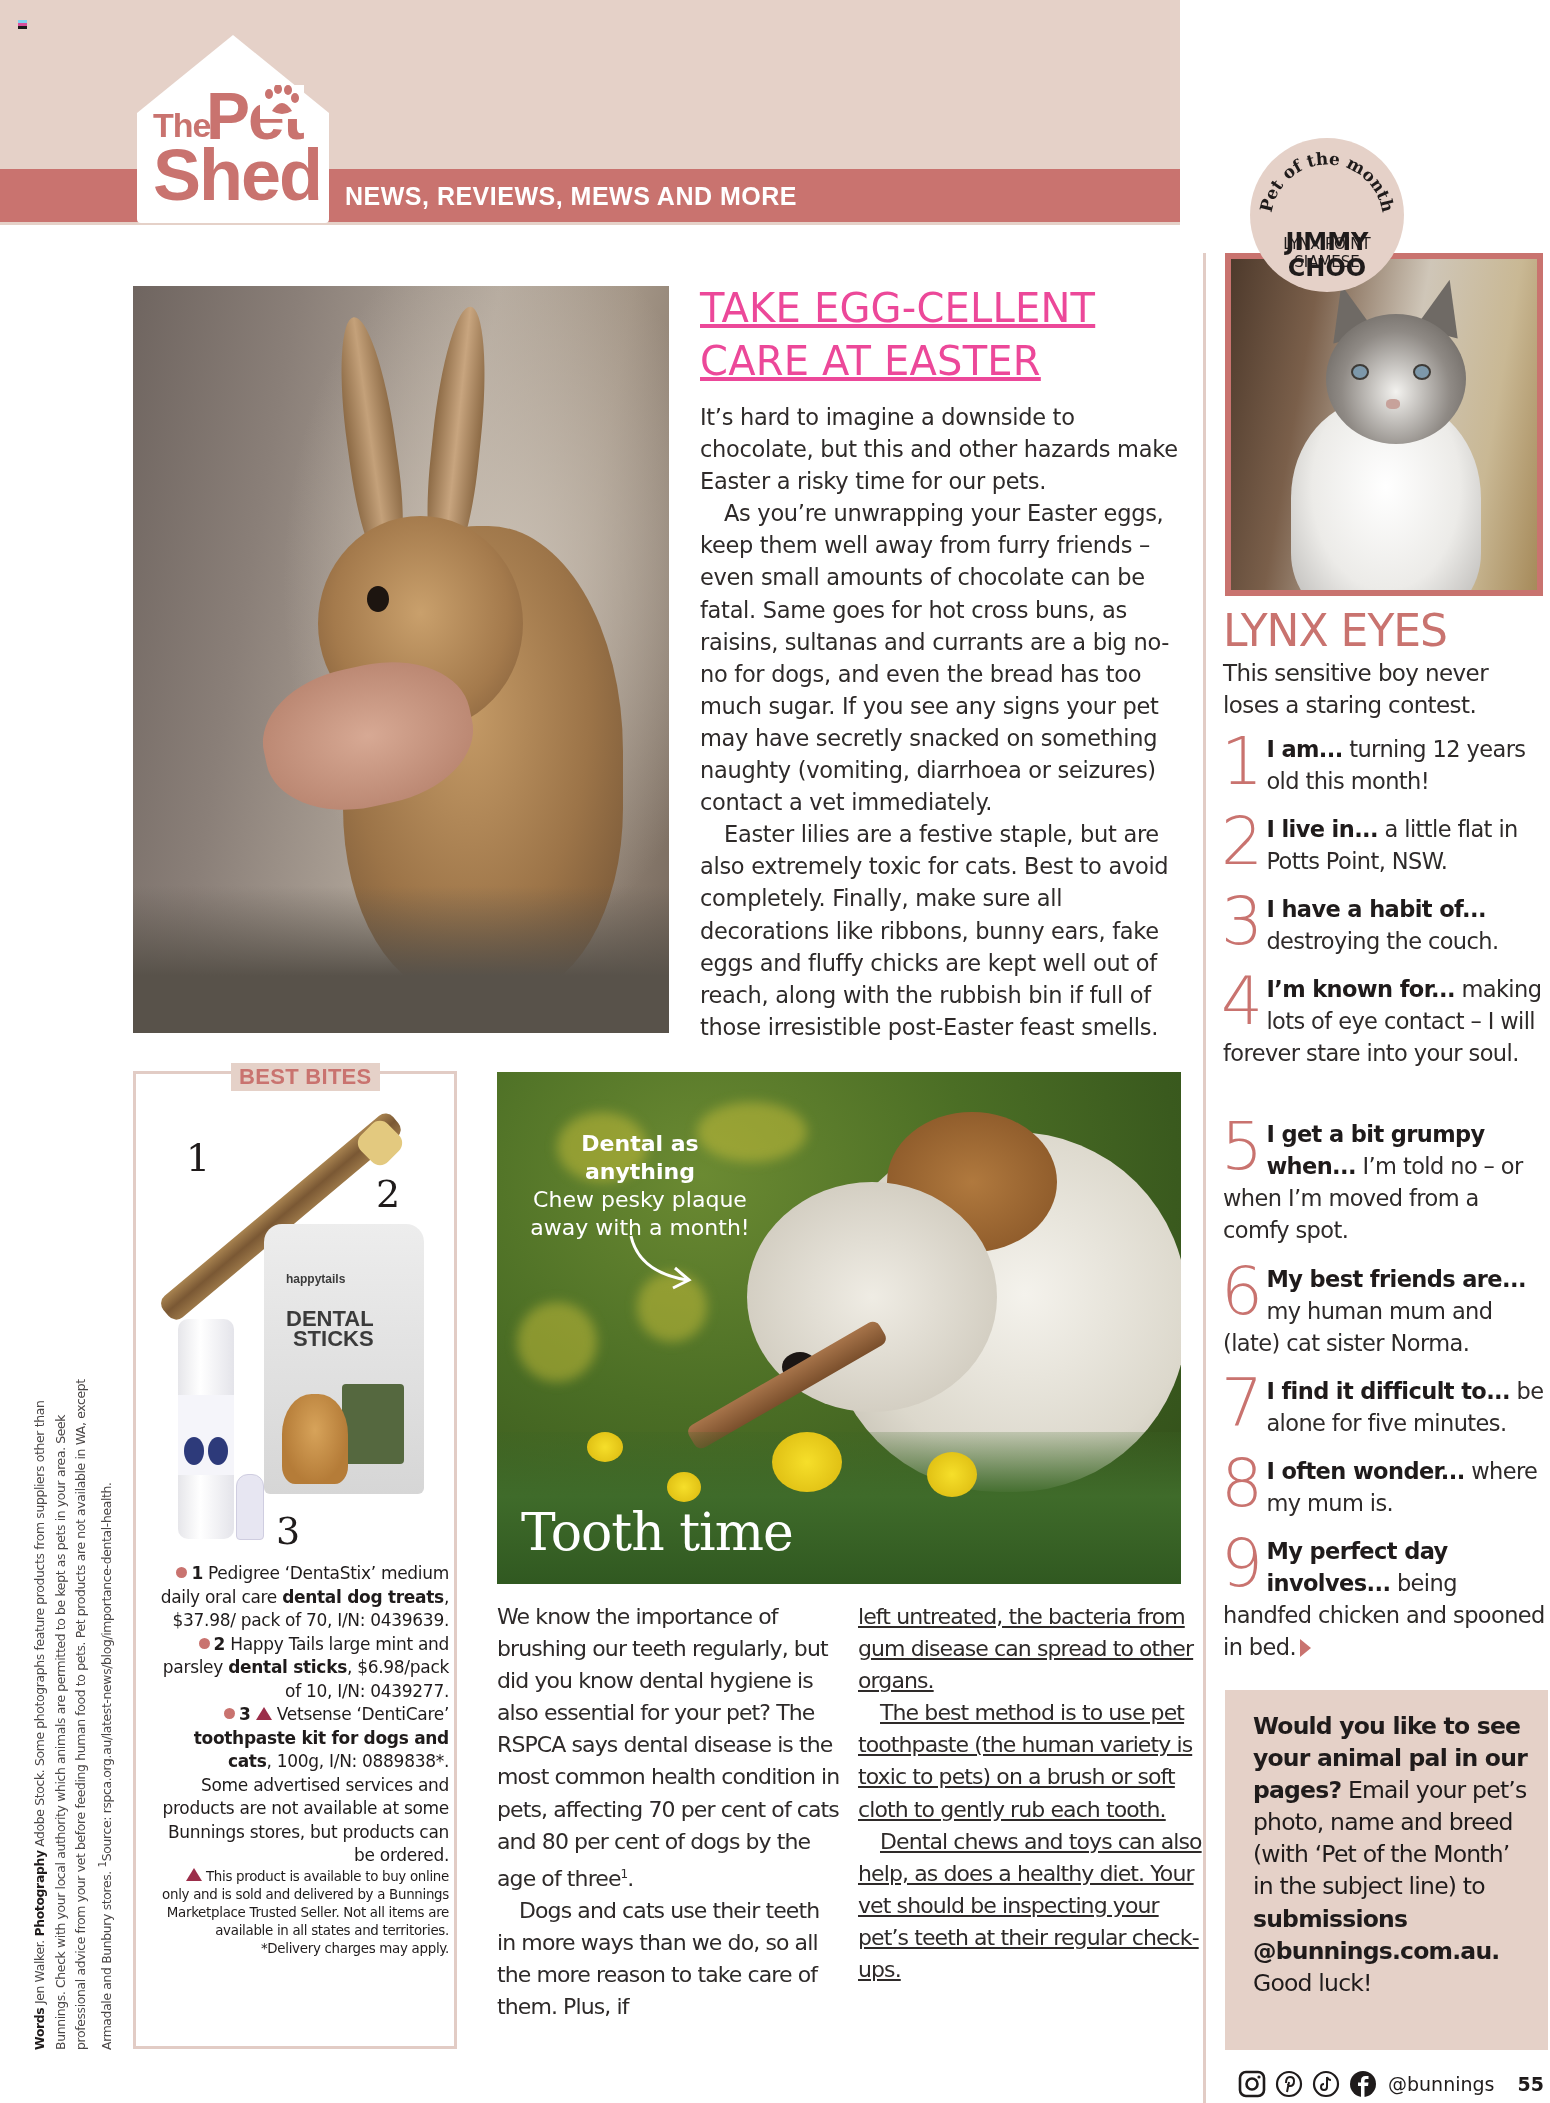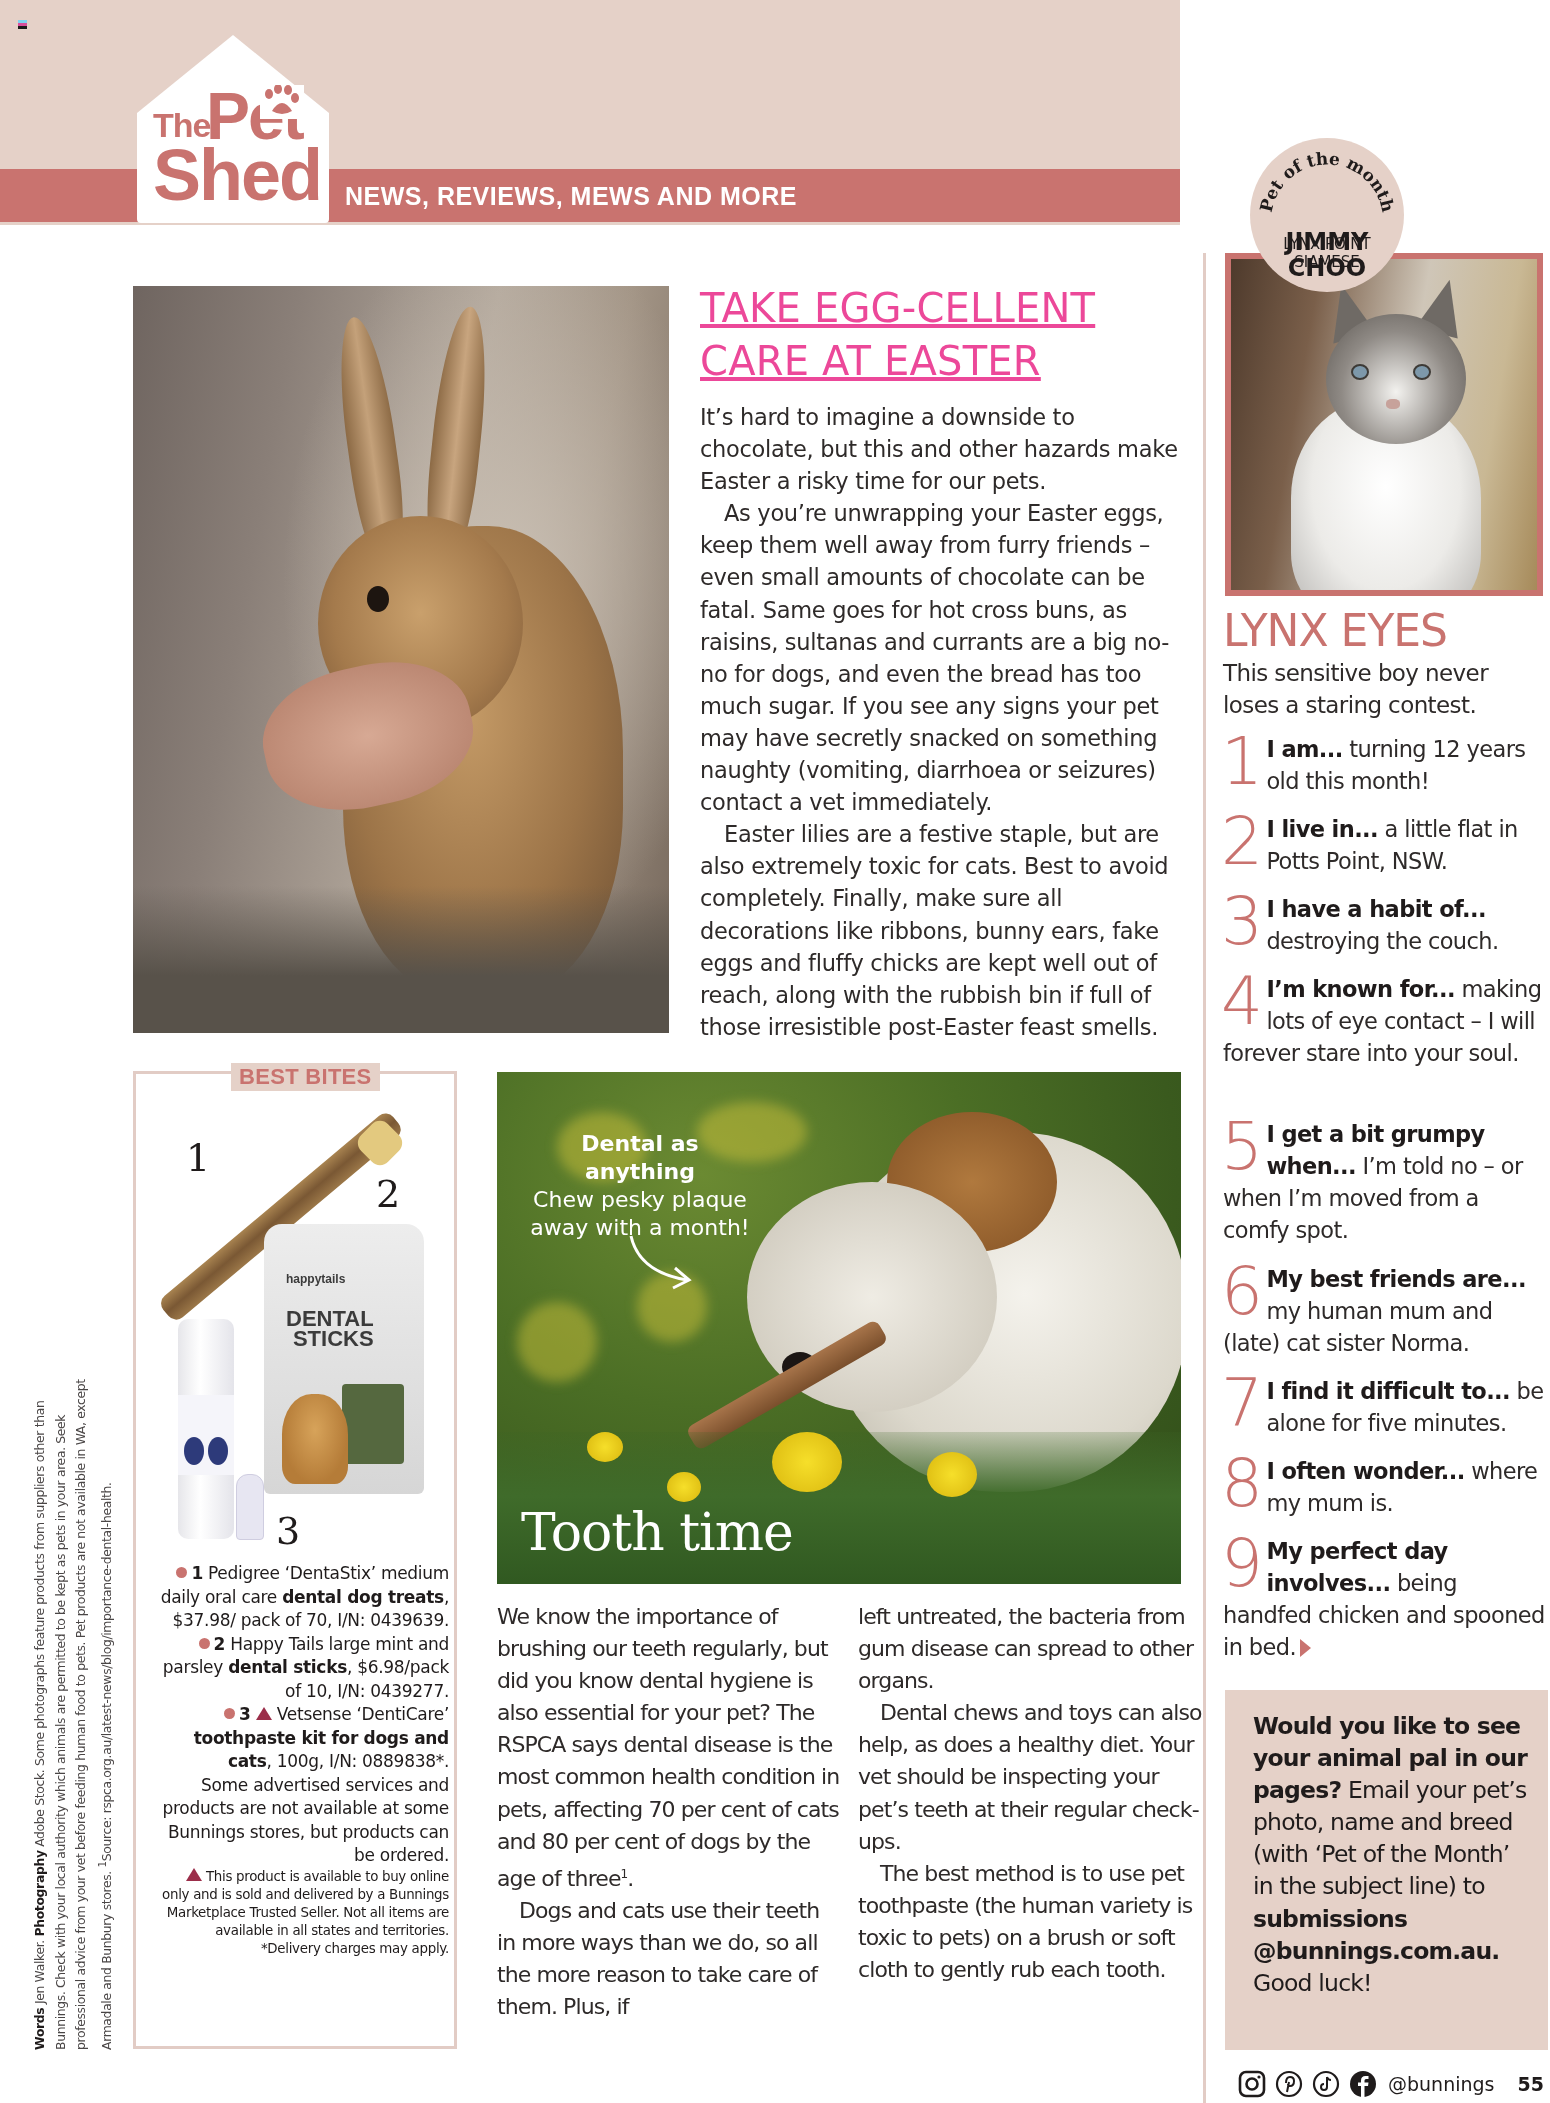--- a/index.html
+++ b/index.html
@@ -244,24 +244,24 @@
     <path d="M4 4 Q12 40 60 48" stroke="#ffffff" stroke-width="3" fill="none"></path>
     <path d="M48 36 L62 48 L46 56" stroke="#ffffff" stroke-width="3" fill="none"></path>
   </svg>
   <div class="tooth-title">Tooth time</div>
 </div>
 
 <div class="tooth-col" style="left:497px;">
   <p><span>We know the importance of brushing our teeth regularly, but did you know dental hygiene is also essential for your pet? The RSPCA says dental disease is the most common health condition in pets, affecting 70 per cent of cats and 80 per cent of dogs by the age of three</span><sup>1</sup><span>.</span></p>
   <p class="indent">Dogs and cats use their teeth in more ways than we do, so all the more reason to take care of them. Plus, if</p>
 </div>
-<div class="tooth-col" style="left:858px;">
+<div class="tooth-col" style="left:858px;text-decoration:underline;">
   <p>left untreated, the bacteria from gum disease can spread to other organs.</p>
+  <p class="indent">The best method is to use pet toothpaste (the human variety is toxic to pets) on a brush or soft cloth to gently rub each tooth.</p>
   <p class="indent">Dental chews and toys can also help, as does a healthy diet. Your vet should be inspecting your pet’s teeth at their regular check-ups.</p>
-  <p class="indent">The best method is to use pet toothpaste (the human variety is toxic to pets) on a brush or soft cloth to gently rub each tooth.</p>
 </div>
 
 <div class="right-rule"></div>
 
 <div class="potm-badge">
   <svg class="potm-arc" width="154" height="154" viewBox="0 0 154 154">
     <defs>
         <path id="arcpath" d="M22 72 A56 56 0 0 1 132 72"></path>
       </defs>
     <text font-family="DejaVu Serif, serif" font-weight="bold" font-size="17" fill="#1f1b1b">

